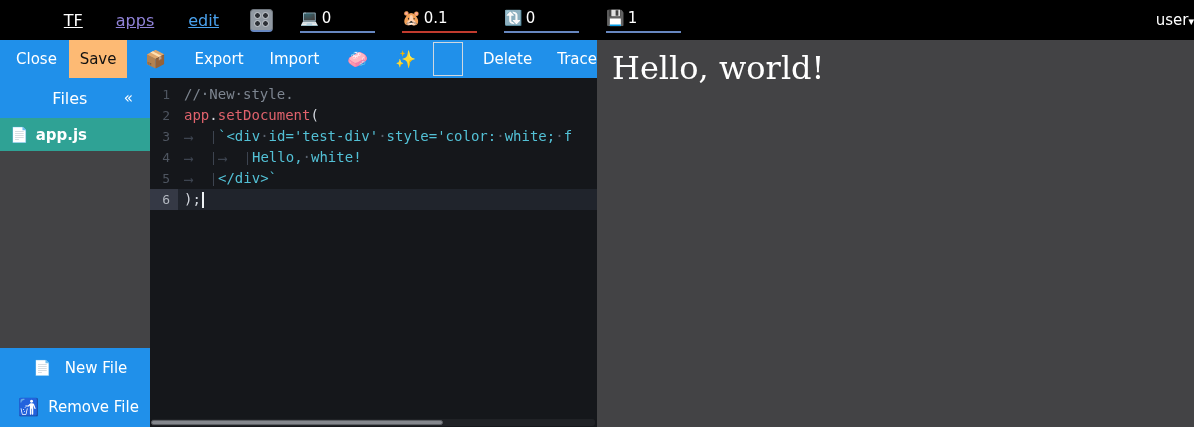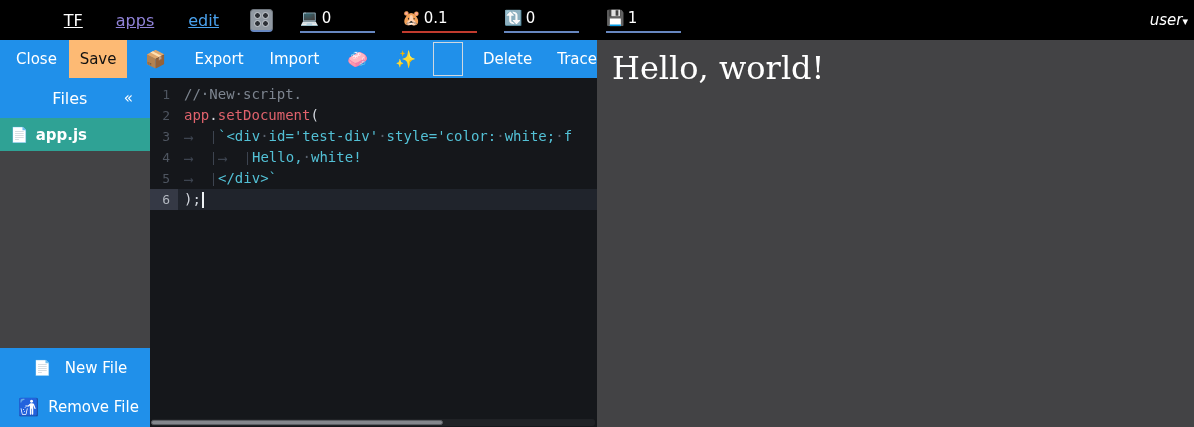--- a/index.html
+++ b/index.html
@@ -16,21 +16,21 @@
   .topbar a.nav-edit { color:#4aa2ee; font-size:16px; text-decoration:underline; margin-left:34px; }
   .knobs { width:23px; height:23px; margin-left:31px; background:#9199a2; border:1px solid #6e757d;
            border-radius:4px; display:grid; grid-template-columns:1fr 1fr; place-items:center; padding:2px;
            border-bottom:2px solid #6787c0; }
   .knobs i { width:7px; height:7px; border-radius:50%; background:#2c3036; border:1.5px solid #cfd4da; }
   .metric { display:inline-flex; align-items:center; gap:3px; margin-left:27px; width:75px;
             border-bottom:2px solid #6787c0; padding-bottom:2px; height:26px; }
   .metric .m-icon { font-size:15px; }
   .metric .m-value { color:#fff; font-size:15px; }
   .topbar .spacer { flex:1; }
-  .user-menu { color:#fff; font-size:15px; margin-right:6px; cursor:default;font-style:italic; }
+  .user-menu { color:#fff; font-size:15px; margin-right:0; cursor:default; }
   .user-menu .caret { font-size:11px; }
 
   
   .main { flex:1; display:flex; }
   .left-pane { width:597px; flex:0 0 597px; display:flex; flex-direction:column; }
 
   
   .toolbar { height:38px; flex:0 0 38px; background:#2090ea; display:flex; align-items:center; color:#fff; font-size:15px; }
   .tb-item { cursor:pointer; }
   .tb-close { margin-left:16px; }
@@ -161,21 +161,21 @@
             <span>New File</span>
           </div>
           <div class="sb-action remove">
             <span class="act-icon">🚮</span>
             <span>Remove File</span>
           </div>
         </aside>
 
         <div class="editor">
           <div class="code-lines" id="code-lines">
-              <div class="code-line"><span class="gutter-cell">1</span><span class="code-content"><span class="tok-comment">//·New·script.</span></span></div>
+              <div class="code-line"><span class="gutter-cell">1</span><span class="code-content"><span class="tok-comment">//·New·style.</span></span></div>
               <div class="code-line"><span class="gutter-cell">2</span><span class="code-content"><span class="tok-name">app</span><span class="tok-plain">.</span><span class="tok-name">setDocument</span><span class="tok-plain">(</span></span></div>
               <div class="code-line"><span class="gutter-cell">3</span><span class="code-content"><span class="tok-tab">⟶</span><span class="tok-string">`&lt;div</span><span class="tok-ws">·</span><span class="tok-string">id='test-div'</span><span class="tok-ws">·</span><span class="tok-string">style='color:</span><span class="tok-ws">·</span><span class="tok-string">white;</span><span class="tok-ws">·</span><span class="tok-string">f</span></span></div>
               <div class="code-line"><span class="gutter-cell">4</span><span class="code-content"><span class="tok-tab">⟶</span><span class="tok-tab">⟶</span><span class="tok-string">Hello,</span><span class="tok-ws">·</span><span class="tok-string">white!</span></span></div>
               <div class="code-line"><span class="gutter-cell">5</span><span class="code-content"><span class="tok-tab">⟶</span><span class="tok-string">&lt;/div&gt;`</span></span></div>
               <div class="code-line active"><span class="gutter-cell">6</span><span class="code-content"><span class="tok-plain">);</span><span class="tok-cursor"></span></span></div>
             </div>
           <div class="hscroll">
             <div class="thumb"></div>
           </div>
         </div>

